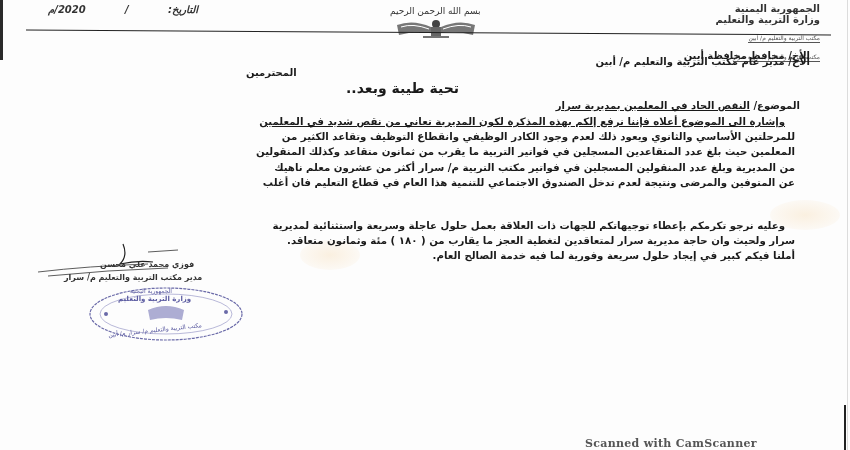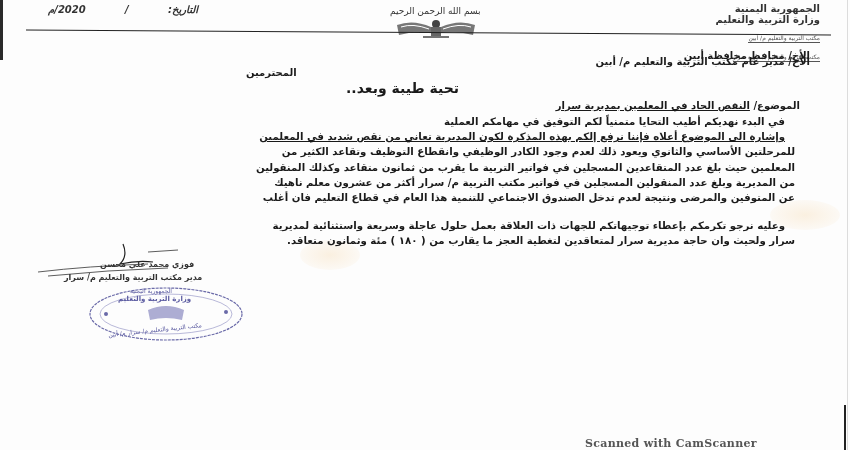--- a/index.html
+++ b/index.html
@@ -93,33 +93,35 @@
   </div>
   <div class="honorific rtl">المحترمين</div>
   <div class="greeting rtl">تحية طيبة وبعد..</div>
 
   <div class="subject-line rtl">
     <span>الموضوع/</span>
     <span class="subject-value">النقص الحاد في المعلمين بمديرية سرار</span>
   </div>
 
   <div class="body-para rtl" style="top:114px;">
-    <span class="line" style="padding-right:10px;">في البدء نهديكم أطيب التحايا متمنياً لكم التوفيق في مهامكم العملية</span>
     <span class="line" style="padding-right:10px;text-decoration:underline;">وإشارة الى الموضوع أعلاه فإننا نرفع إلكم بهذه المذكرة لكون المديرية تعاني من نقص شديد في المعلمين</span>
     <span class="line">للمرحلتين الأساسي والثانوي ويعود ذلك لعدم وجود الكادر الوظيفي وانقطاع التوظيف وتقاعد الكثير من</span>
     <span class="line">المعلمين حيث بلغ عدد المتقاعدين المسجلين في فواتير التربية ما يقرب من ثمانون متقاعد وكذلك المنقولين</span>
     <span class="line">من المديرية وبلغ عدد المنقولين المسجلين في فواتير مكتب التربية م/ سرار أكثر من عشرون معلم ناهيك</span>
     <span class="line">عن المتوفين والمرضى ونتيجة لعدم تدخل الصندوق الاجتماعي للتنمية هذا العام في قطاع التعليم فان أغلب</span>
   </div>
 
   <div class="body-para rtl" style="top:218px;">
     <span class="line" style="padding-right:10px;">وعليه نرجو تكرمكم بإعطاء توجيهاتكم للجهات ذات العلاقة بعمل حلول عاجلة وسريعة واستثنائية لمديرية</span>
     <span class="line">سرار ولحيث وان حاجة مديرية سرار لمتعاقدين لتغطية العجز ما يقارب من ( ١٨٠ ) مئة وثمانون متعاقد.</span>
   </div>
 
+  <div class="body-para rtl" style="top:248px;">
+    <span class="line">أملنا فيكم كبير في إيجاد حلول سريعة وفورية لما فيه خدمة الصالح العام.</span>
+  </div>
 
   <svg class="signature" viewBox="0 0 200 36">
     <path d="M10 30 Q60 24 120 22 M20 34 Q80 28 140 26" stroke="#333" stroke-width="0.8" fill="none"></path>
     <path d="M95 2 Q100 14 92 22 Q110 18 125 20" stroke="#222" stroke-width="1.2" fill="none"></path>
     <path d="M120 10 L150 8" stroke="#333" stroke-width="0.8" fill="none"></path>
   </svg>
   <div class="sign-name rtl">فوزي محمد علي محسن</div>
   <div class="sign-title rtl">مدير مكتب التربية والتعليم م/ سرار</div>
 
   <svg class="stamp" viewBox="0 0 160 60">

